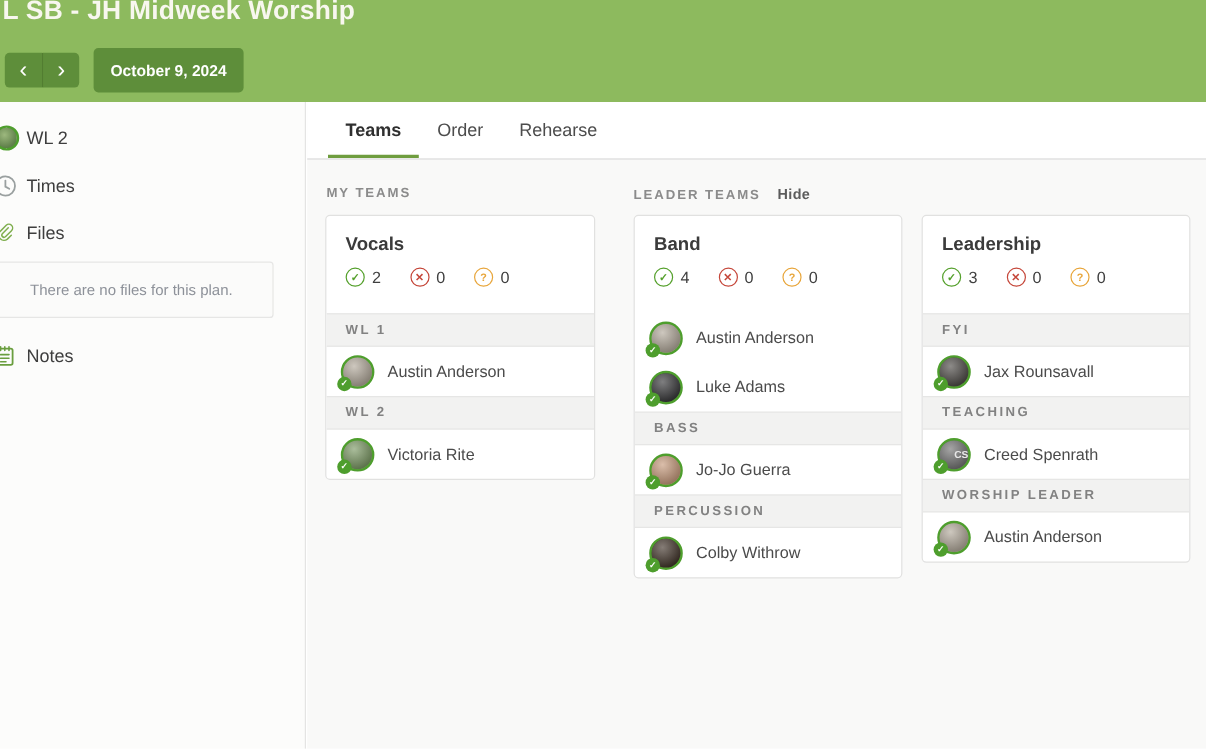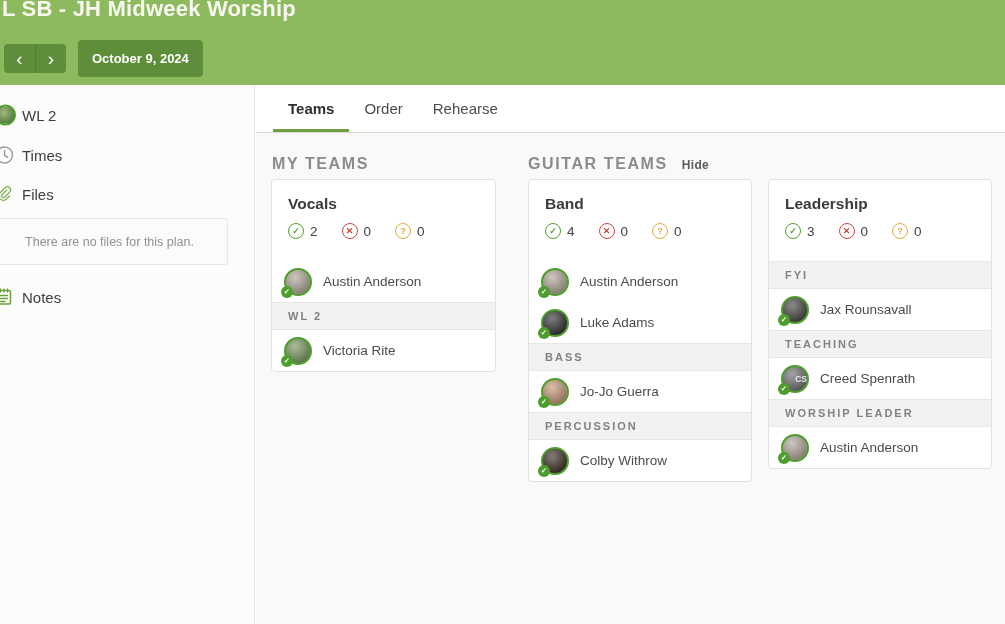--- a/index.html
+++ b/index.html
@@ -38,21 +38,21 @@
   .files-empty span { font-size:12.5px; color:#8d9199; }
 
   
   .main { position:absolute; top:85px; left:256px; right:0; bottom:0; background:#f9f9f8; }
   .tabbar { position:absolute; top:0; left:0; right:0; height:48px; background:#fff;
             border-bottom:1px solid #dadada; display:flex; padding-left:17px; }
   .tab { padding:0 15px; line-height:47px; font-size:15px; color:#4c4c4c; cursor:pointer; }
   .tab.active { font-weight:bold; color:#2f2f2f; box-shadow:inset 0 -3px 0 #6f9d3f; }
 
   .content { position:absolute; top:48px; left:0; right:0; bottom:0; }
-  .group-label { position:absolute; font-size:16px; font-weight:bold; color:#8b8b8b;
+  .group-label { position:absolute; font-size:11px; font-weight:bold; color:#8b8b8b;
                  letter-spacing:1.6px; }
   .hide-link { font-size:12px; font-weight:bold; color:#5c5c5c; letter-spacing:.3px;
                cursor:pointer; margin-left:14px; }
   .other-label-row { position:absolute; top:22px; left:272px; display:flex; align-items:baseline; }
 
   
   .card { position:absolute; top:46px; background:#fff; border:1px solid #e1e1e0;
           border-radius:4px; overflow:hidden; }
   .card-head { height:81px; padding:15px 16px 4px; }
   .card-title { font-size:15.5px; font-weight:bold; color:#3b3b3b; }
@@ -145,21 +145,21 @@
   <div class="main">
     <div class="tabbar">
       <div class="tab active">Teams</div>
       <div class="tab">Order</div>
       <div class="tab">Rehearse</div>
     </div>
 
     <div class="content">
       <div class="group-label" style="top:22px; left:16px;">MY TEAMS</div>
       <div class="other-label-row">
-        <span class="group-label" style="position:static;">GUITAR TEAMS</span>
+        <span class="group-label" style="position:static;">LEADER TEAMS</span>
         <span class="hide-link">Hide</span>
       </div>
 
       <div class="card card-vocals">
         <div class="card-head">
           <div class="card-title">Vocals</div>
           <div class="counts">
             <span class="count">
                 <span class="count-ico ok">✓</span>
                 <span class="count-num">2</span>
@@ -167,20 +167,23 @@
             <span class="count">
                 <span class="count-ico no">✕</span>
                 <span class="count-num">0</span>
               </span>
             <span class="count">
                 <span class="count-ico maybe">?</span>
                 <span class="count-num">0</span>
               </span>
           </div>
         </div>
+        <div class="sect">
+            <span>WL 1</span>
+          </div>
         <div class="member">
           <span class="avatar-wrap">
               <span class="avatar" style="background-color: rgb(179, 170, 156);">
                 <span class="initials"></span>
               </span>
               <span class="badge">✓</span>
             </span>
           <span class="name">Austin Anderson</span>
         </div>
         <div class="sect">

